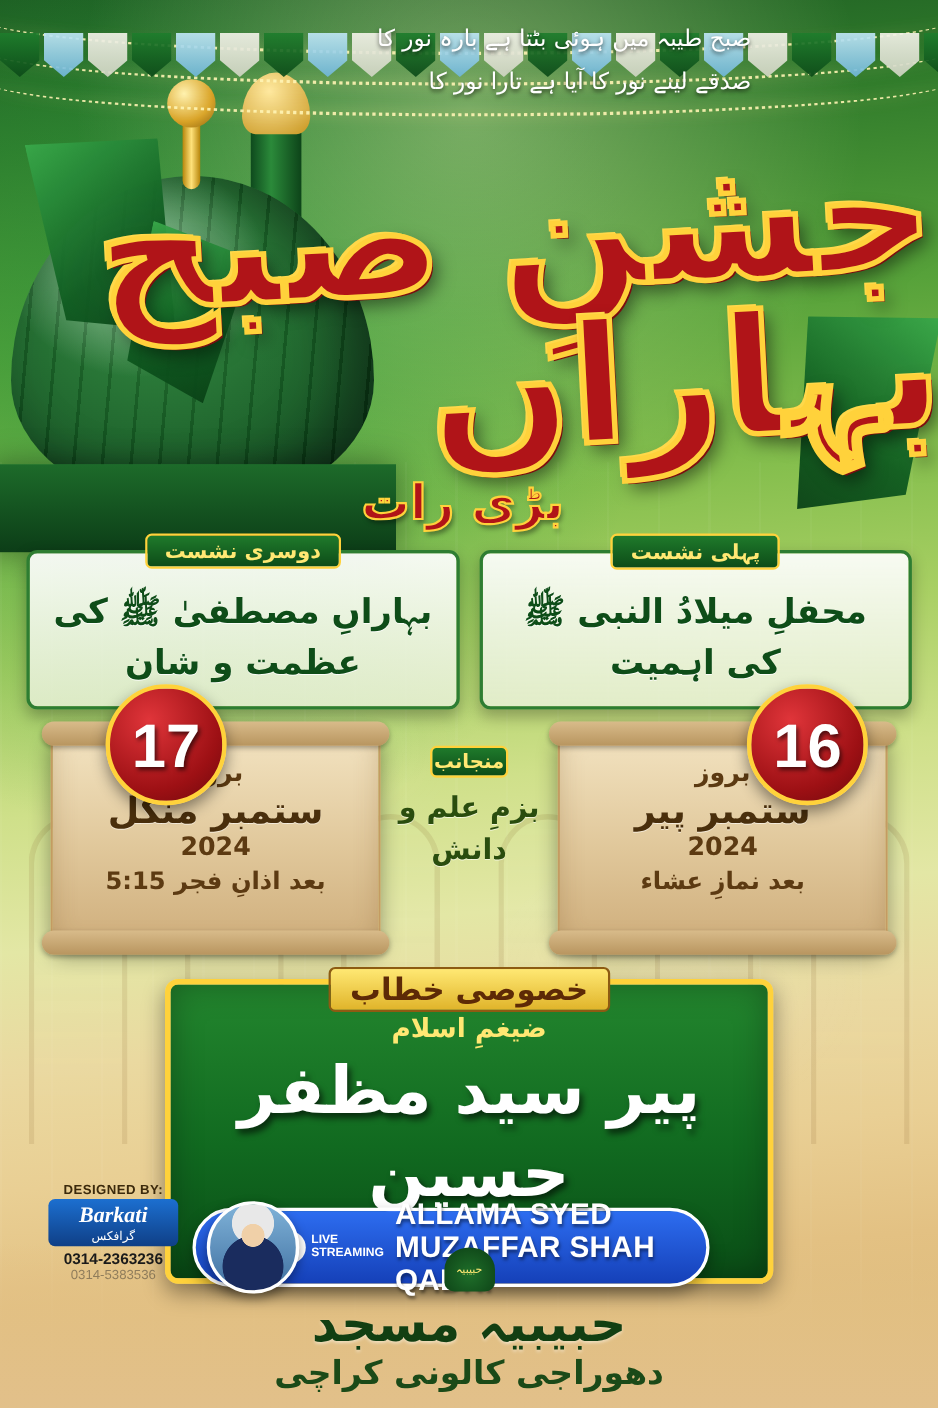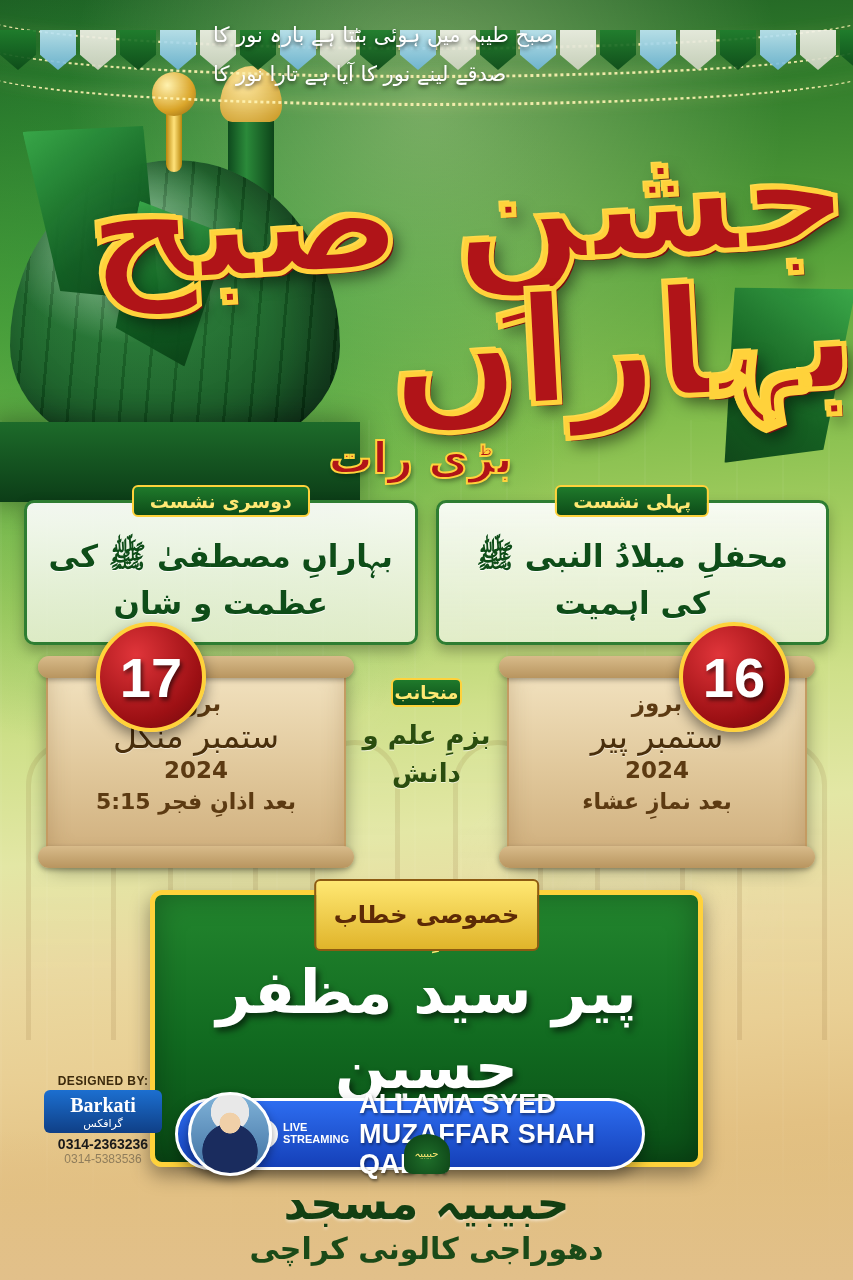--- a/index.html
+++ b/index.html
@@ -133,21 +133,21 @@
     opacity: .95;
     filter: drop-shadow(0 4px 10px rgba(0,0,0,.3));
   }
   .side-flag.f1 { left: 38px; top: 120px; transform: rotate(-10deg); }
   .side-flag.f2 { left: 120px; top: 210px; width: 95px; height: 150px; transform: rotate(14deg); }
   .side-flag.f3 { right: 10px; top: 280px; transform: rotate(8deg) scaleX(-1); }
 
   
   .couplet {
     position: absolute; right: 170px; top: 16px; width: 470px;
-    text-align: left;
+    text-align: right;
     color: #ffffff;
     text-shadow: 0 2px 4px rgba(0,0,0,.65);
     font-size: 21px; line-height: 1.85;
     direction: rtl;
     font-family: "DejaVu Sans", sans-serif;
   }
 
   
   .title-block {
     position: absolute; left: 0; right: 0; top: 120px;
@@ -238,21 +238,21 @@
   }
   .scroll::before { top: -8px; }
   .scroll::after { bottom: -8px; }
   .scroll-text {
     position: absolute; inset: 26px 14px 14px;
     text-align: center; direction: rtl;
     font-family: "DejaVu Sans", sans-serif;
     color: #5c3a12;
   }
   .scroll-date {
-    font-size: 33px; font-weight: normal; line-height: 1.25;
+    font-size: 33px; font-weight: bold; line-height: 1.25;
     color: #4a2f0c;
     text-shadow: 0 1px 0 rgba(255,255,255,.55);
   }
   .scroll-year { font-size: 23px; font-weight: bold; }
   .scroll-time { font-size: 22px; font-weight: bold; margin-top: 6px; }
 
   .daybadge {
     position: absolute; top: -18px; width: 110px; height: 110px;
     border-radius: 50%;
     background: radial-gradient(circle at 35% 28%, #e0353a, #9d1014 65%, #6d080c);
@@ -298,22 +298,22 @@
     border-radius: 12px;
     box-shadow: 0 8px 20px rgba(0,0,0,.4), inset 0 0 30px rgba(0,0,0,.3);
     padding: 26px 18px 22px;
     text-align: center; direction: rtl;
   }
   .speaker-kicker {
     position: absolute; top: -16px; left: 50%; transform: translateX(-50%);
     background: linear-gradient(180deg, #ffe873, #e0b42a);
     color: #5d2a06;
     font-family: "DejaVu Sans", sans-serif;
-    font-size: 24px; font-weight: bold;
-    padding: 20px 18px; border-radius: 6px;
+    font-size: 28px; font-weight: bold;
+    padding: 2px 18px; border-radius: 6px;
     border: 2px solid #8d5b12;
     white-space: nowrap;
   }
   .speaker-title {
     font-family: "DejaVu Sans", sans-serif;
     font-size: 24px; font-weight: bold;
     color: #ffe873;
     margin-bottom: 6px;
   }
   .speaker-name {
@@ -385,21 +385,21 @@
   }
   .designer .logo {
     margin-top: 2px;
     background: linear-gradient(180deg, #1c6fd0, #0f3f86);
     border-radius: 6px;
     padding: 4px 2px 3px;
     color: #ffffff;
   }
   .designer .logo .b1 {
     font-family: "Liberation Serif", serif;
-    font-weight: bold; font-size: 20px;
+    font-style: italic; font-weight: bold; font-size: 20px;
   }
   .designer .logo .b2 {
     font-family: "DejaVu Sans", sans-serif; font-size: 11px;
   }
   .designer .phone {
     margin-top: 3px;
     font-size: 14px; font-weight: bold; color: #1a1a1a;
   }
   .designer .phone2 {
     font-size: 12px; color: rgba(40,40,40,.45);

